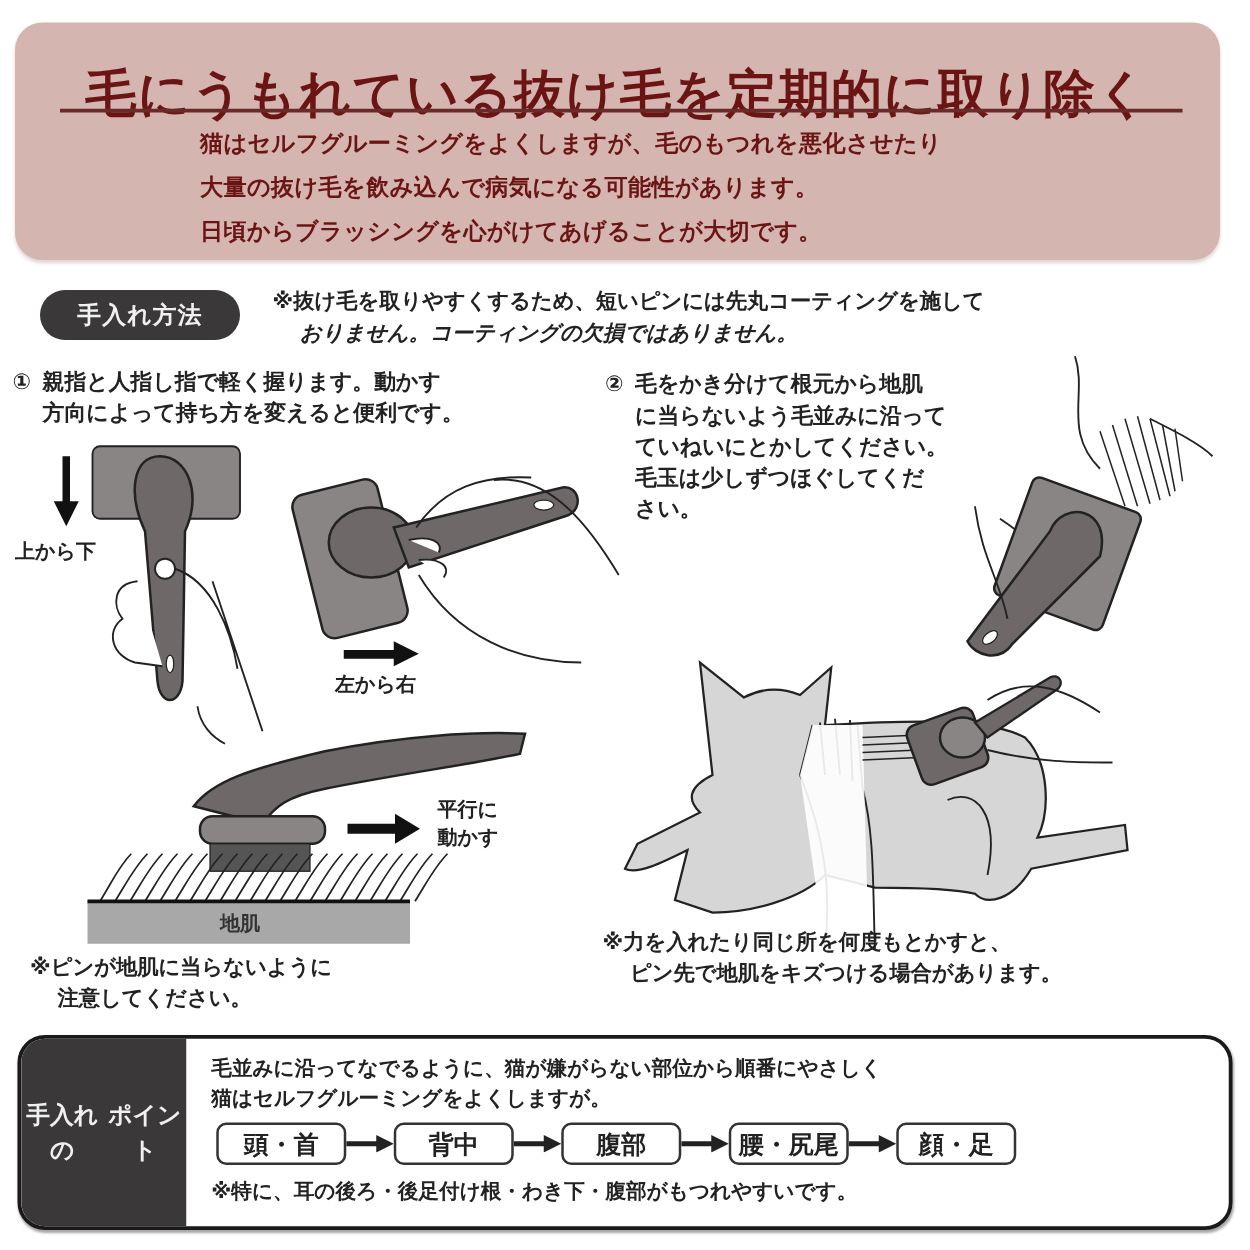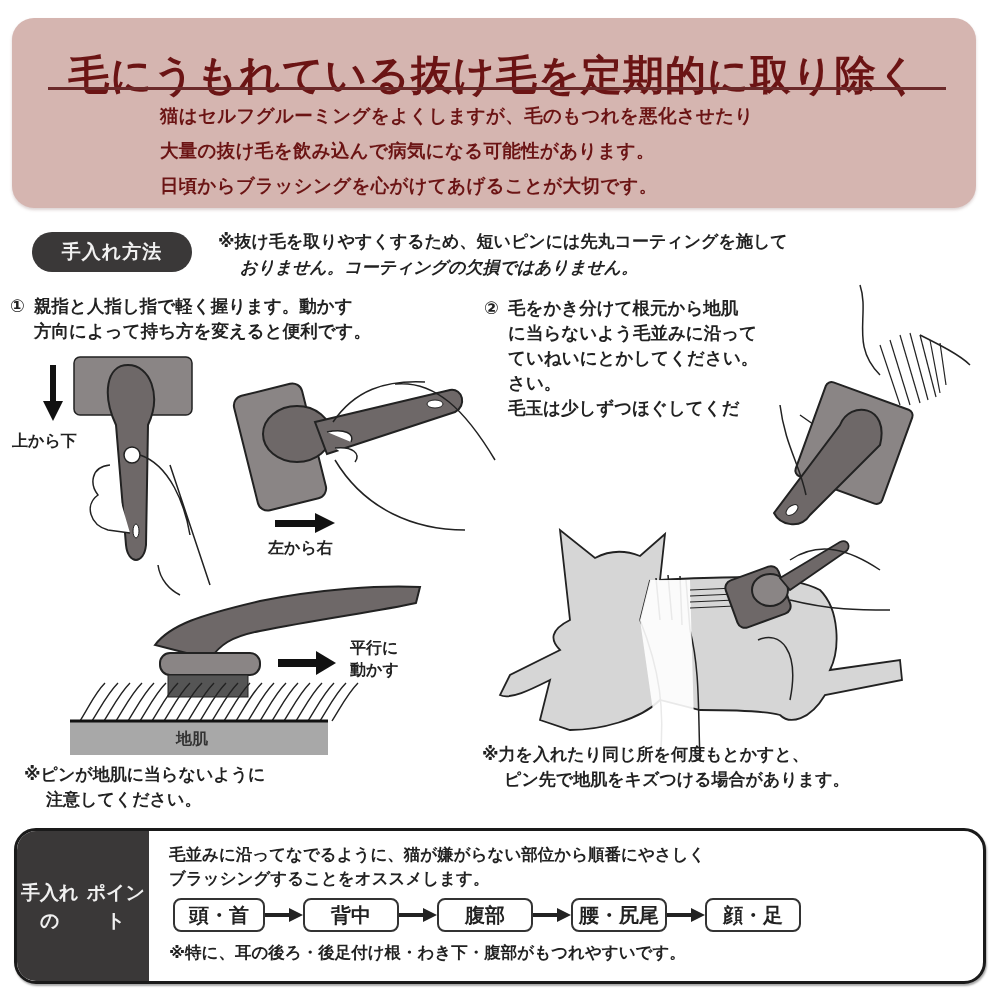--- a/index.html
+++ b/index.html
@@ -184,22 +184,22 @@
 
 <div class="caution caution-left">
   <span>※ピンが地肌に当らないように</span>
   <span class="cont">注意してください。</span>
 </div>
 
 <div class="step step2">
   <span class="num">②</span><span>毛をかき分けて根元から地肌</span>
   <span class="cont">に当らないよう毛並みに沿って</span>
   <span class="cont">ていねいにとかしてください。</span>
+  <span class="cont">毛玉は少しずつほぐしてくだ</span>
   <span class="cont">さい。</span>
-  <span class="cont">毛玉は少しずつほぐしてくだ</span>
 </div>
 
 <svg class="illus" style="left:740px;top:285px;" width="240" height="260" viewBox="0 0 240 260">
   <path d="M120,0 C130,30 110,60 140,90 M60,130 C90,150 110,170 120,200" fill="none" stroke="#222" stroke-width="1.5"></path>
   <g stroke="#222" stroke-width="1.2" fill="none">
     <path d="M140,60 L160,120"></path>
       <path d="M150,55 L170,120"></path>
       <path d="M160,50 L180,118"></path>
     <path d="M170,48 L188,115"></path>
       <path d="M180,50 L196,112"></path>
@@ -239,24 +239,24 @@
   <span class="cont">ピン先で地肌をキズつける場合があります。</span>
 </div>
 
 <div class="points-box">
   <div class="points-label">
     <div>手入れの</div>
     <div>ポイント</div>
   </div>
   <div class="points-text">
     <div>毛並みに沿ってなでるように、猫が嫌がらない部位から順番にやさしく</div>
-    <div>ブラッシングすることをオススメします。</div>
+    <div>猫はセルフグルーミングをよくしますが。</div>
   </div>
   <div class="flow">
-    <div class="flow-step" style="width:92px;">頭・首</div>
+    <div class="flow-step" style="width:104px;">頭・首</div>
     <div class="flow-arrow">
         <svg width="38" height="14">
           <rect x="0" y="5" width="26" height="4" fill="#222"></rect>
           <polygon points="24,0 38,7 24,14" fill="#222"></polygon>
         </svg>
       </div>
     <div class="flow-step" style="width:96px;">背中</div>
     <div class="flow-arrow">
         <svg width="38" height="14">
           <rect x="0" y="5" width="26" height="4" fill="#222"></rect>

